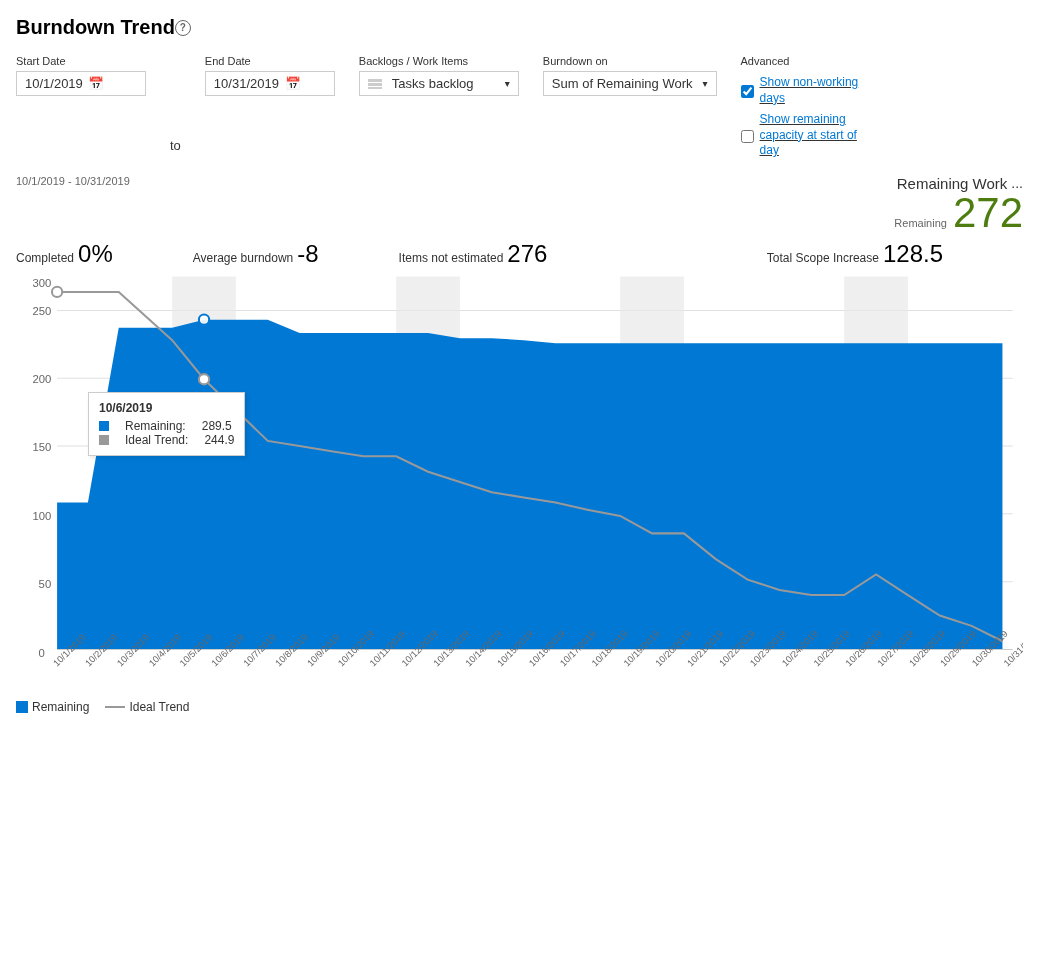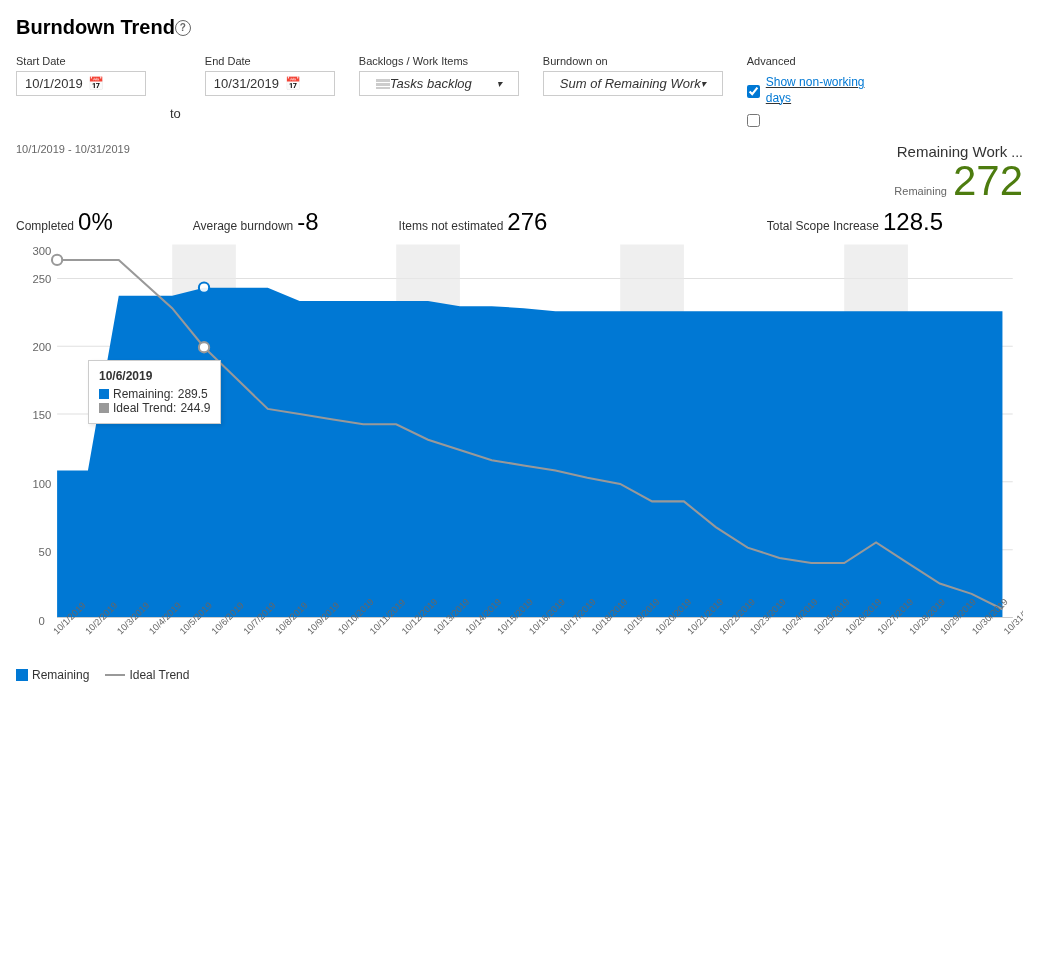--- a/index.html
+++ b/index.html
@@ -8,21 +8,21 @@
     .page-title { font-size: 20px; font-weight: 600; color: #000; display: flex; align-items: center; gap: 0; margin-bottom: 16px; }
     .help-icon { width: 16px; height: 16px; border: 1px solid #666; border-radius: 50%; display: inline-flex; align-items: center; justify-content: center; font-size: 10px; color: #666; cursor: pointer; }
 
     .controls-row { display: flex; align-items: flex-start; gap: 24px; margin-bottom: 16px; }
     .control-group { display: flex; flex-direction: column; gap: 4px; }
     .control-label { font-size: 11px; color: #333; }
     .date-input-wrap { display: flex; align-items: center; border: 1px solid #ccc; padding: 4px 8px; gap: 6px; min-width: 130px; background: #fff; }
     .date-input-wrap span { font-size: 13px; }
     .cal-icon { color: #666; font-size: 14px; cursor: pointer; }
     .to-label { align-self: flex-end; padding-bottom: 6px; font-size: 13px; color: #333; }
-    .dropdown-wrap { display: flex; align-items: center; border: 1px solid #ccc; padding: 4px 16px; gap: 0; min-width: 160px; background: #fff; cursor: pointer; font-style: italic; }
+    .dropdown-wrap { display: flex; align-items: center; border: 1px solid #ccc; padding: 4px 8px; gap: 10px; min-width: 160px; background: #fff; cursor: pointer; }
     .dropdown-wrap .dd-icon { font-size: 10px; color: #333; margin-left: auto; }
     .backlog-icon { width: 14px; height: 10px; background: linear-gradient(to bottom, #ccc 3px, transparent 3px, transparent 4px, #ccc 4px, #ccc 7px, transparent 7px, transparent 8px, #ccc 8px); display: inline-block; }
 
     .advanced-section { display: flex; flex-direction: column; gap: 6px; }
     .advanced-label { font-size: 11px; color: #333; margin-bottom: 2px; }
     .checkbox-row { display: flex; align-items: center; gap: 6px; text-decoration: underline; }
     .checkbox-row input[type=checkbox] { margin-top: 2px; accent-color: #0078d4; }
     .checkbox-row label { font-size: 12px; color: #0078d4; cursor: pointer; line-height: 1.3; max-width: 120px; }
     .info-icon { display: inline-flex; align-items: center; justify-content: center; width: 12px; height: 12px; border: 1px solid #0078d4; border-radius: 50%; font-size: 8px; color: #0078d4; margin-left: 2px; cursor: pointer; }
 
@@ -45,21 +45,21 @@
 
     
     .legend { display: flex; align-items: center; gap: 16px; margin-top: 8px; font-size: 12px; color: #333; }
     .legend-item { display: flex; align-items: center; gap: 4px; }
     .legend-box { width: 12px; height: 12px; background: #0078d4; display: inline-block; }
     .legend-line { width: 20px; height: 2px; background: #999; display: inline-block; }
 
     
     .tooltip-box { position: absolute; background: white; border: 1px solid #ccc; padding: 8px 10px; font-size: 12px; box-shadow: 2px 2px 4px rgba(0,0,0,0.1); z-index: 10; left: 72px; top: 120px; }
     .tooltip-date { font-size: 12px; font-weight: 600; margin-bottom: 4px; }
-    .tooltip-row { display: flex; align-items: center; gap: 4px; }
+    .tooltip-row { display: flex; align-items: center; gap: 16px; }
     .tooltip-sq { width: 10px; height: 10px; display: inline-block; }
     .tooltip-sq.blue { background: #0078d4; }
     .tooltip-sq.gray { background: #999; }
   </style>
 </head>
 <body>
 
 <div>
   <div class="page-title">
     <span>Burndown Trend</span>
@@ -105,20 +105,21 @@
   </div>
 
   <div class="control-group advanced-section">
     <span class="advanced-label">Advanced</span>
     <div class="checkbox-row">
       <input type="checkbox" id="cb1" checked="" style="">
       <label for="cb1">Show non-working days</label>
     </div>
     <div class="checkbox-row">
       <input type="checkbox" id="cb2" style="">
+      <label for="cb2">Show remaining capacity at start of day</label>
     </div>
   </div>
 </div>
 
 <div class="chart-section">
   <div class="chart-meta">
     <span>10/1/2019 - 10/31/2019</span>
     <div class="remaining-work-block">
       <div style="display:flex; align-items:center; justify-content:flex-end;">
         <span class="remaining-work-title">Remaining Work</span>

